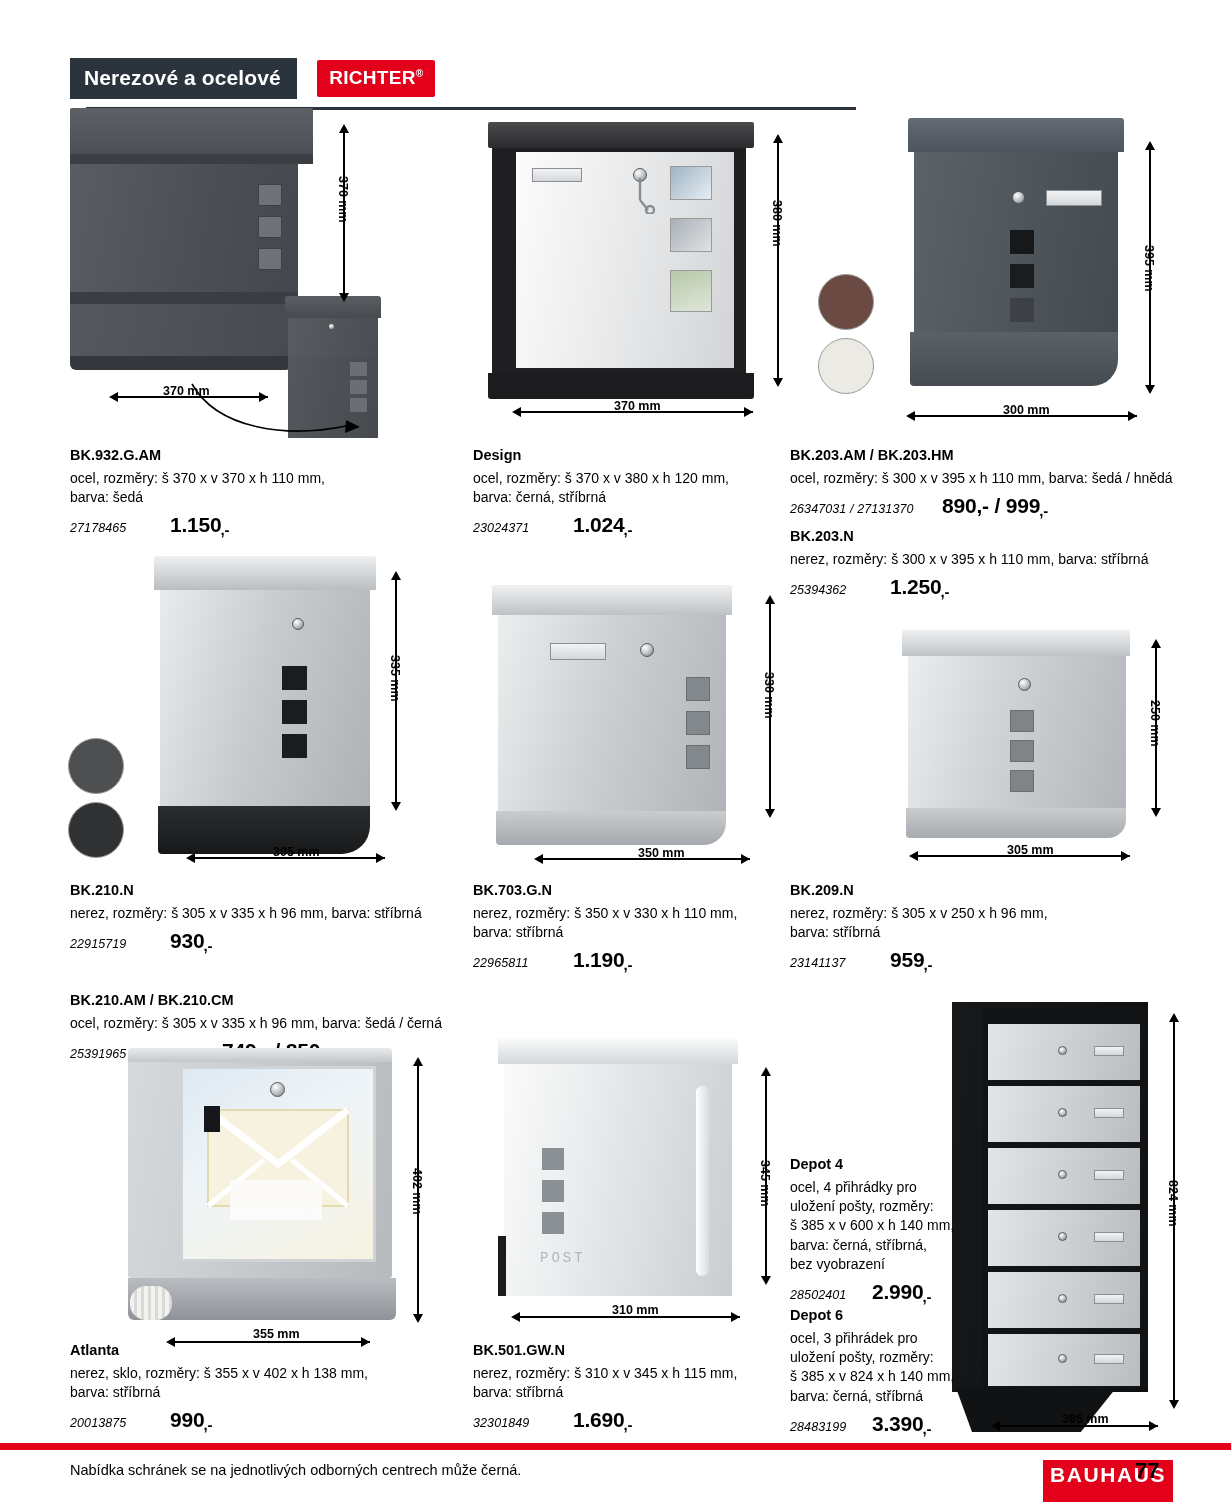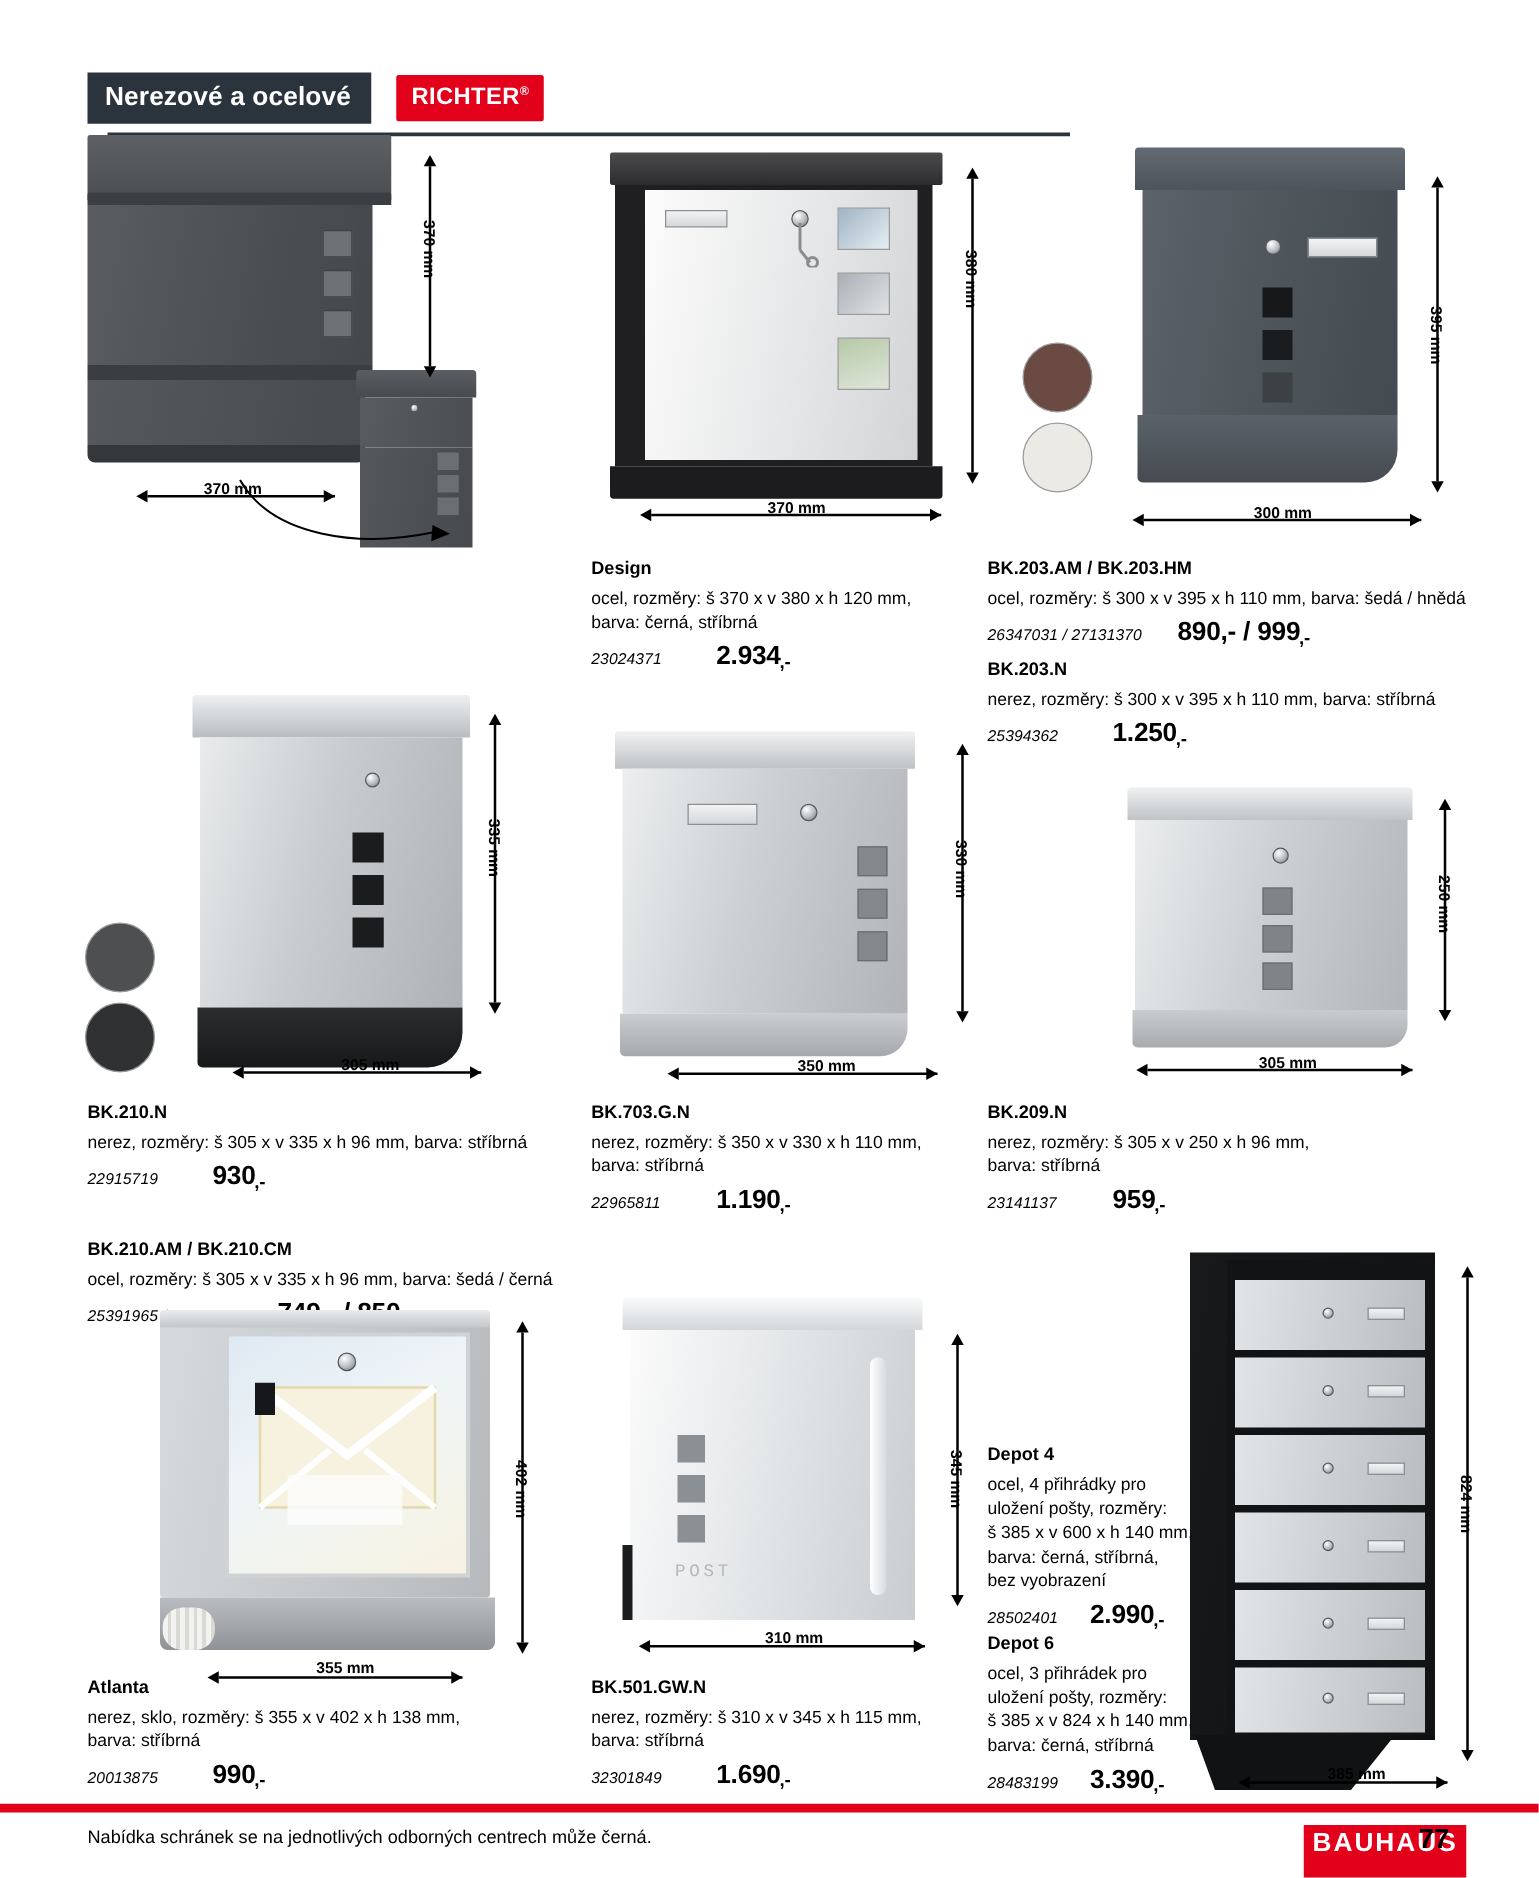--- a/index.html
+++ b/index.html
@@ -114,20 +114,29 @@
 
   <div class="dim dim-v" style="left:336px;top:176px;">370 mm</div>
   <div class="arrow-v" style="left:343px;top:133px;height:160px;"></div>
   <div class="av-t" style="left:339px;top:124px;"></div>
   <div class="av-b" style="left:339px;top:293px;"></div>
   <div class="dim" style="left:163px;top:384px;">370 mm</div>
   <div class="arrow-h" style="left:118px;top:396px;width:150px;"></div>
   <div class="ah-l" style="left:109px;top:392px;"></div>
   <div class="ah-r" style="left:259px;top:392px;"></div>
 
+  <div class="pblock" style="left:70px;top:446px;width:390px;">
+    <div class="pname">BK.932.G.AM</div>
+    <div class="pdesc">ocel, rozměry: š 370 x v 370 x h 110 mm,</div>
+    <div class="pdesc" style="margin-top:0;">barva: šedá</div>
+    <div class="prow">
+      <span class="pcode" style="width:100px;">27178465</span>
+      <span class="pprice"><span>1.150</span><span class="cur">,-</span></span>
+    </div>
+  </div>
 
   <div class="photo" style="left:488px;top:122px;width:280px;height:285px;">
     <div class="mb-lid" style="left:0;top:0;width:266px;height:26px;background:linear-gradient(180deg,#4b4b4d,#2c2c2e);border-radius:2px;"></div>
     <div class="mb-body" style="left:4px;top:26px;width:254px;height:225px;background:#1f1f21;"></div>
     <div class="mb-body" style="left:28px;top:30px;width:218px;height:216px;background:linear-gradient(100deg,#fcfcfc,#e6e7e8 55%,#d2d4d6);"></div>
     <div class="namecard" style="left:44px;top:46px;width:50px;height:14px;"></div>
 
     <div class="lock" style="left:145px;top:46px;width:14px;height:14px;"></div>
     <svg style="position:absolute;left:146px;top:56px;" width="26" height="36">
       <path d="M6 0 L6 22 M6 22 L14 32" stroke="#8a8d90" stroke-width="2.4" fill="none"></path>
@@ -147,21 +156,21 @@
   <div class="arrow-h" style="left:521px;top:411px;width:232px;"></div>
   <div class="ah-l" style="left:512px;top:407px;"></div>
   <div class="ah-r" style="left:744px;top:407px;"></div>
 
   <div class="pblock" style="left:473px;top:446px;width:300px;">
     <div class="pname">Design</div>
     <div class="pdesc">ocel, rozměry: š 370 x v 380 x h 120 mm,</div>
     <div class="pdesc" style="margin-top:0;">barva: černá, stříbrná</div>
     <div class="prow">
       <span class="pcode" style="width:100px;">23024371</span>
-      <span class="pprice"><span>2.934</span><span class="cur">,-</span></span>
+      <span class="pprice"><span>1.024</span><span class="cur">,-</span></span>
     </div>
   </div>
 
   <div class="photo" style="left:900px;top:118px;width:260px;height:290px;">
     <div class="mb-lid" style="left:8px;top:0;width:216px;height:34px;background:linear-gradient(180deg,#636a71,#4d545b);border-radius:3px 3px 0 0;"></div>
     <div class="mb-body" style="left:14px;top:34px;width:204px;height:180px;background:linear-gradient(100deg,#5b6269,#4c5359 60%,#434a50);"></div>
     <div class="lock" style="left:112px;top:73px;width:13px;height:13px;"></div>
     <div class="namecard" style="left:146px;top:72px;width:56px;height:16px;"></div>
     <div class="mb-slot" style="left:110px;top:112px;width:24px;height:24px;background:#16181a;"></div>
     <div class="mb-slot" style="left:110px;top:146px;width:24px;height:24px;background:#1a1d20;"></div>

